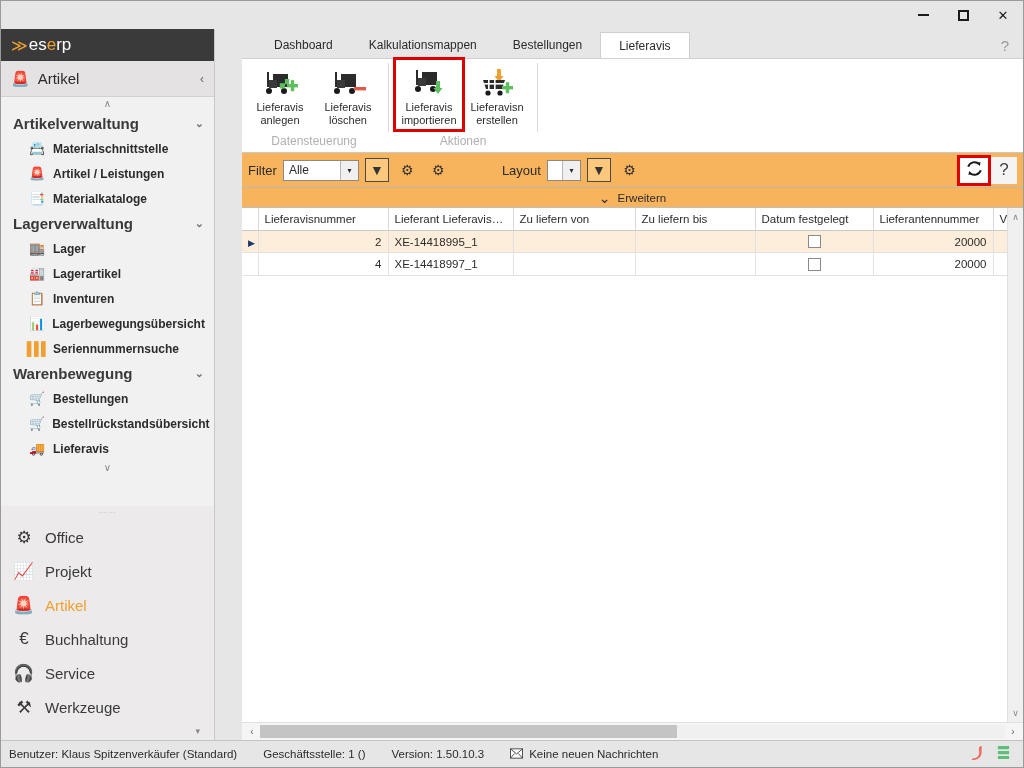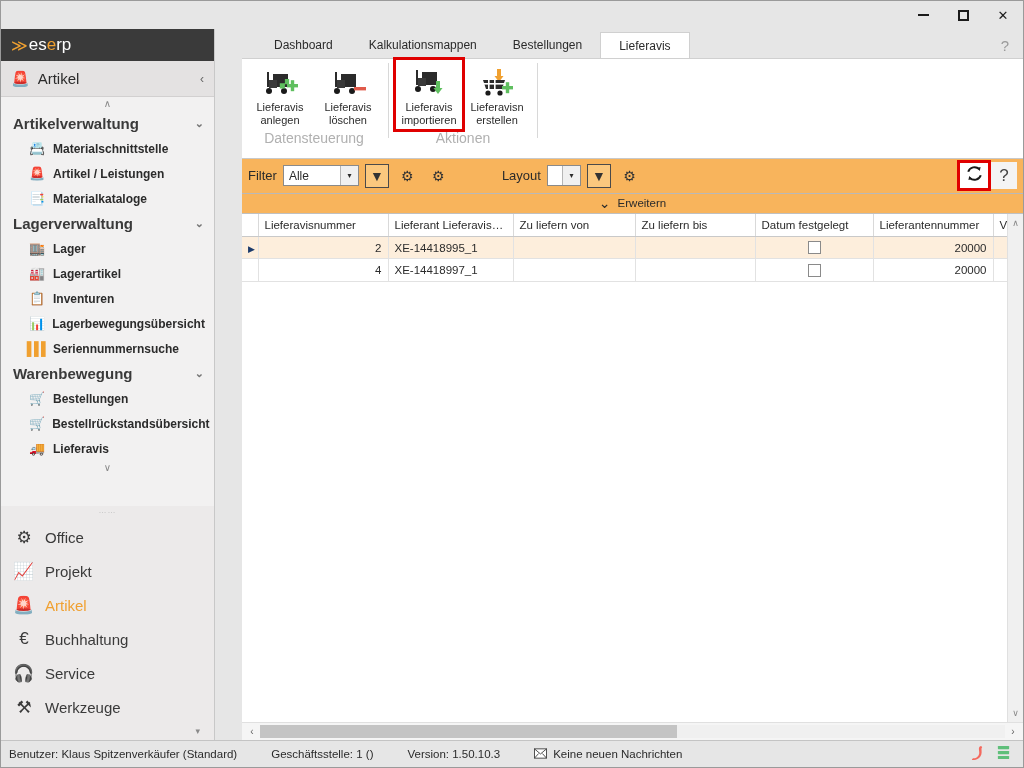--- a/index.html
+++ b/index.html
@@ -97,21 +97,21 @@
   .tab.active { background: #ffffff; border: 1px solid #d0d0d0; border-bottom: none; }
   .tab-help { margin-left: auto; padding: 0 14px 4px 0; color: #9a9a9a; font-size: 15px; }
 
   
   .ribbon {
     flex: 0 0 94px; background: #ffffff; border-bottom: 1px solid #c9c9c9;
     display: flex; align-items: stretch; padding-left: 4px; position: relative;
   }
   .rgroup { display: flex; flex-direction: column; }
   .rbtns { display: flex; align-items: flex-start; flex: 1; }
-  .rglabel { text-align: center; font-size: 14px; color: #b0b0b0; padding-bottom: 12px; }
+  .rglabel { text-align: center; font-size: 12px; color: #b0b0b0; padding-bottom: 4px; }
   .rbtn {
     width: 68px; padding: 6px 2px 2px 2px; display: flex; flex-direction: column;
     align-items: center; text-align: center; font-size: 11px; color: #2b2b2b; line-height: 1.22;
   }
   .rbtn .ico { height: 36px; display:flex; align-items:center; justify-content:center; }
   .rbtn.highlight { outline: 3px solid #e00000; outline-offset: -1px; }
   .rsep { width: 1px; background: #d8d8d8; margin: 4px 6px 20px 6px; }
 
   
   .toolbar {
@@ -192,21 +192,21 @@
     flex: 0 0 18px; background: #f5f5f5; border-top: 1px solid #e0e0e0;
     display: flex; align-items: center; padding: 0 2px;
   }
   .hs-arr { width: 16px; text-align: center; font-size: 10px; color: #666; }
   .hs-track { flex: 1; height: 13px; background: #f0f0f0; position: relative; }
   .hs-thumb { position: absolute; left: 0; top: 0; height: 13px; width: 56%; background: #c4c4c4; }
 
   
   .statusbar {
     flex: 0 0 27px; height: 27px; background: #e6e6e6; border-top: 1px solid #c4c4c4;
-    display: flex; align-items: center; padding: 0 8px; gap: 8px; font-size: 11.5px; color: #2b2b2b;
+    display: flex; align-items: center; padding: 0 8px; gap: 0; font-size: 11.5px; color: #2b2b2b;
   }
   .st-item { padding-right: 26px; display: flex; align-items: center; gap: 6px; white-space: nowrap; }
   .st-spacer { flex: 1 1 auto; }
   .st-icons { display: flex; align-items: center; gap: 10px; padding-right: 4px; }
 </style>
 </head>
 <body>
 
 <div class="app">
 

